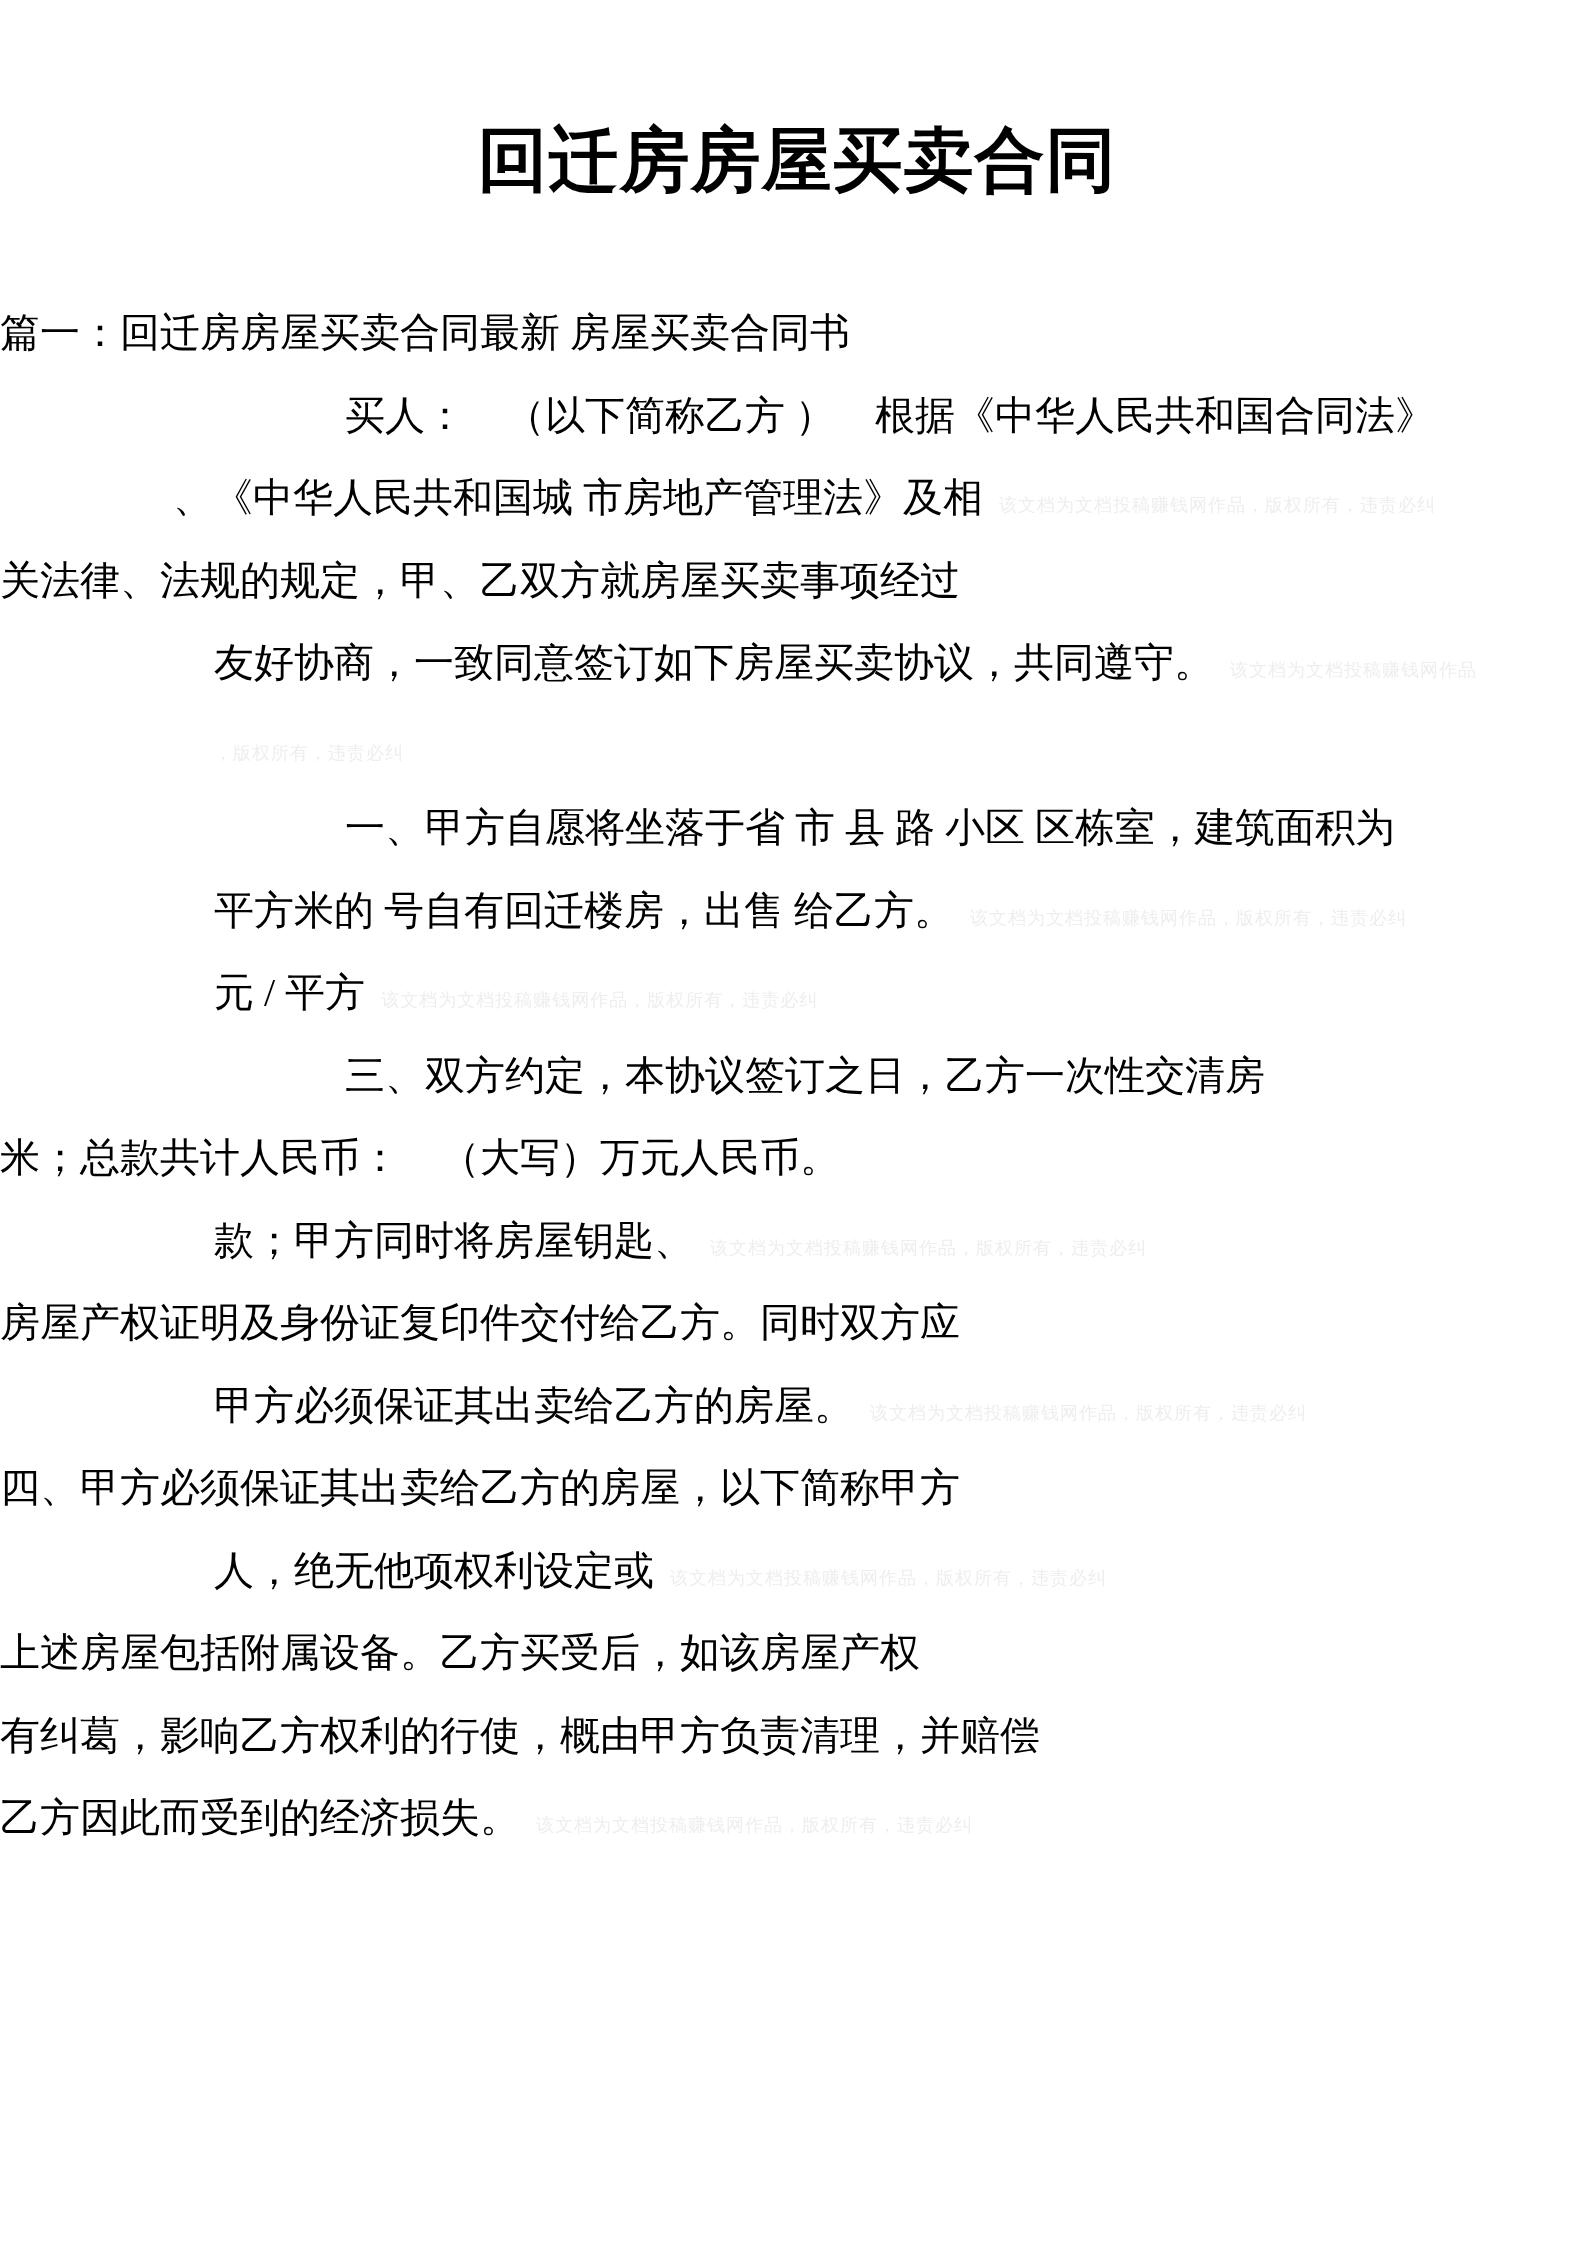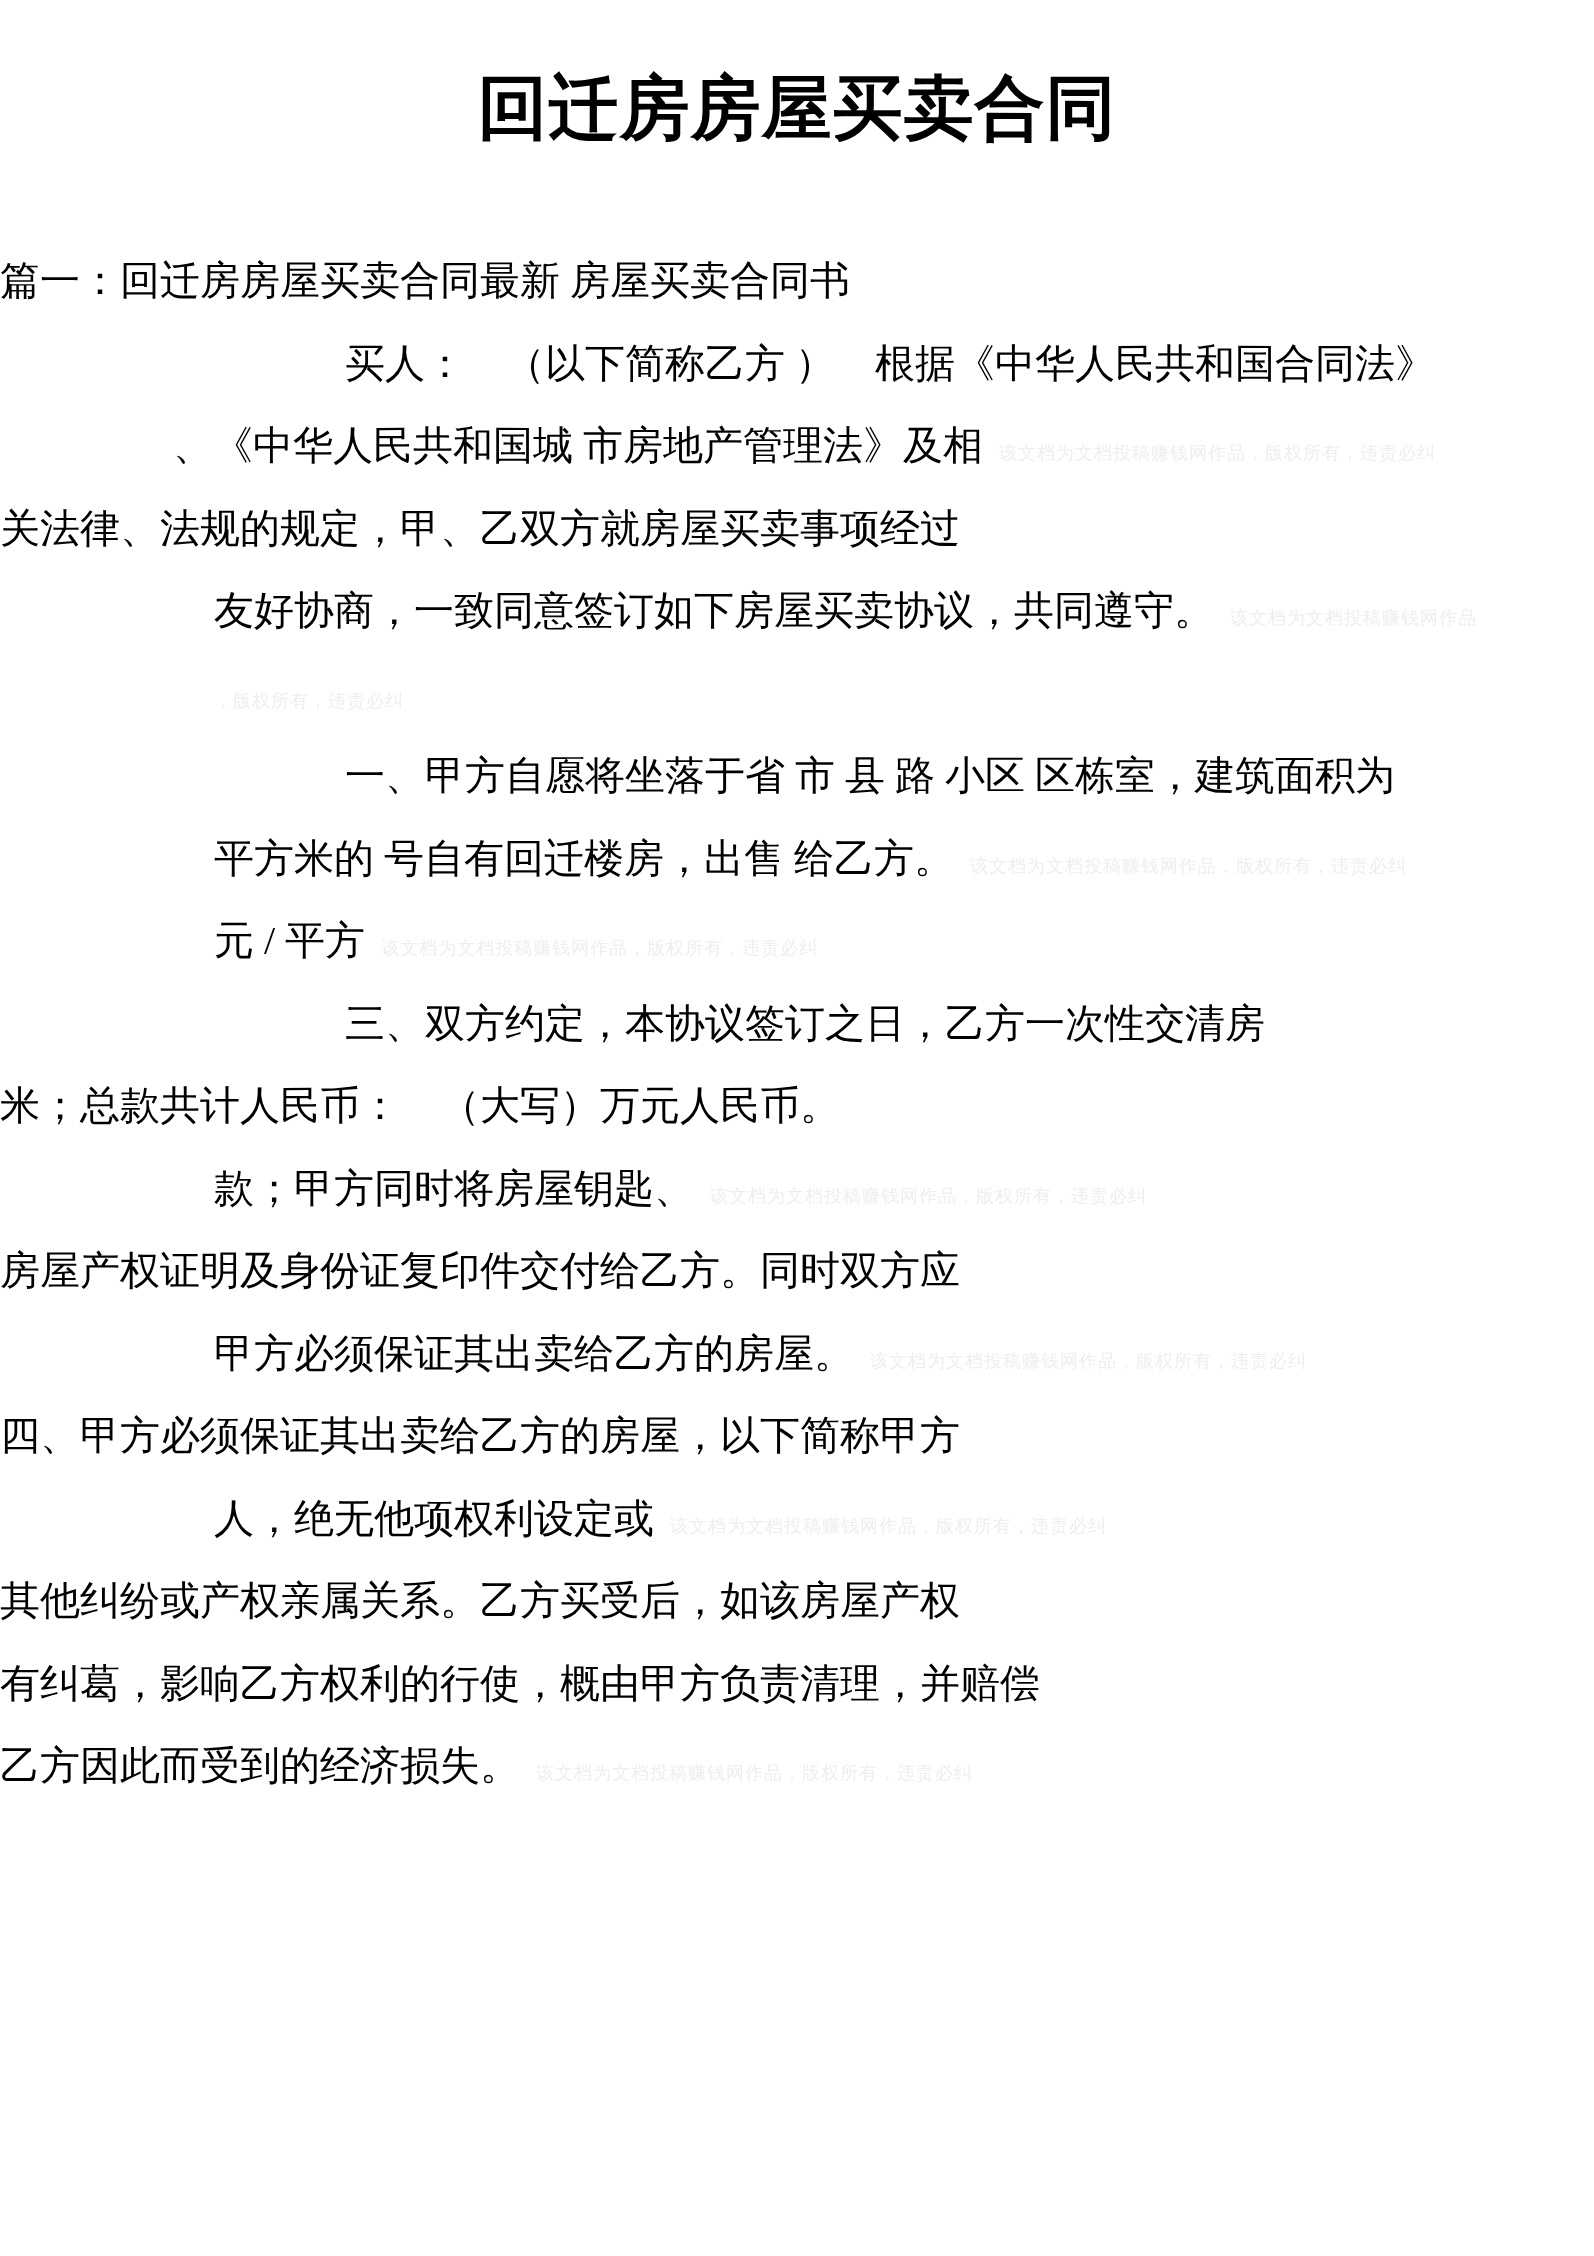--- a/index.html
+++ b/index.html
@@ -10,21 +10,21 @@
   .page {
     position: relative;
     width: 1594px;
     height: 2256px;
     background: #ffffff;
     overflow: hidden;
     font-family: "Liberation Serif", "DejaVu Serif", serif;
     color: #000000;
   }
   .title {
-    margin: 62px 0 0 0;
+    margin: 114px 0 0 0;
     text-align: center;
     font-size: 70px;
     line-height: 92px;
     font-weight: 700;
     font-family: "DejaVu Sans", "Liberation Sans", sans-serif;
     letter-spacing: 1px;
     color: #000000;
   }
   .doc-body {
     margin-top: 86px;
@@ -65,17 +65,17 @@
     <div class="line ind-2"><span>一、甲方自愿将坐落于省 市 县 路 小区 区栋室，建筑面积为</span><span class="wm"></span></div>
     <div class="line ind-0"><span>平方米的 号自有回迁楼房，出售 给乙方。</span><span class="wm">该文档为文档投稿赚钱网作品，版权所有，违责必纠</span></div>
     <div class="line ind-0"><span>元 / 平方</span><span class="wm">该文档为文档投稿赚钱网作品，版权所有，违责必纠</span></div>
     <div class="line ind-2"><span>三、双方约定，本协议签订之日，乙方一次性交清房</span><span class="wm"></span></div>
     <div class="line ind-1"><span>米；总款共计人民币：　（大写）万元人民币。</span><span class="wm"></span></div>
     <div class="line ind-0"><span>款；甲方同时将房屋钥匙、</span><span class="wm">该文档为文档投稿赚钱网作品，版权所有，违责必纠</span></div>
     <div class="line ind-1"><span>房屋产权证明及身份证复印件交付给乙方。同时双方应</span><span class="wm"></span></div>
     <div class="line ind-0"><span>甲方必须保证其出卖给乙方的房屋。</span><span class="wm">该文档为文档投稿赚钱网作品，版权所有，违责必纠</span></div>
     <div class="line ind-1"><span>四、甲方必须保证其出卖给乙方的房屋，以下简称甲方</span><span class="wm"></span></div>
     <div class="line ind-0"><span>人，绝无他项权利设定或</span><span class="wm">该文档为文档投稿赚钱网作品，版权所有，违责必纠</span></div>
-    <div class="line ind-1"><span>其他纠纷或产权亲属关系。乙方买受后，如该房屋产权</span><span class="wm"></span></div>
+    <div class="line ind-1"><span>上述房屋包括附属设备。乙方买受后，如该房屋产权</span><span class="wm"></span></div>
     <div class="line ind-1"><span>有纠葛，影响乙方权利的行使，概由甲方负责清理，并赔偿</span><span class="wm"></span></div>
     <div class="line ind-1"><span>乙方因此而受到的经济损失。</span><span class="wm">该文档为文档投稿赚钱网作品，版权所有，违责必纠</span></div>
   </div>
 </div>
 
 </body></html>

